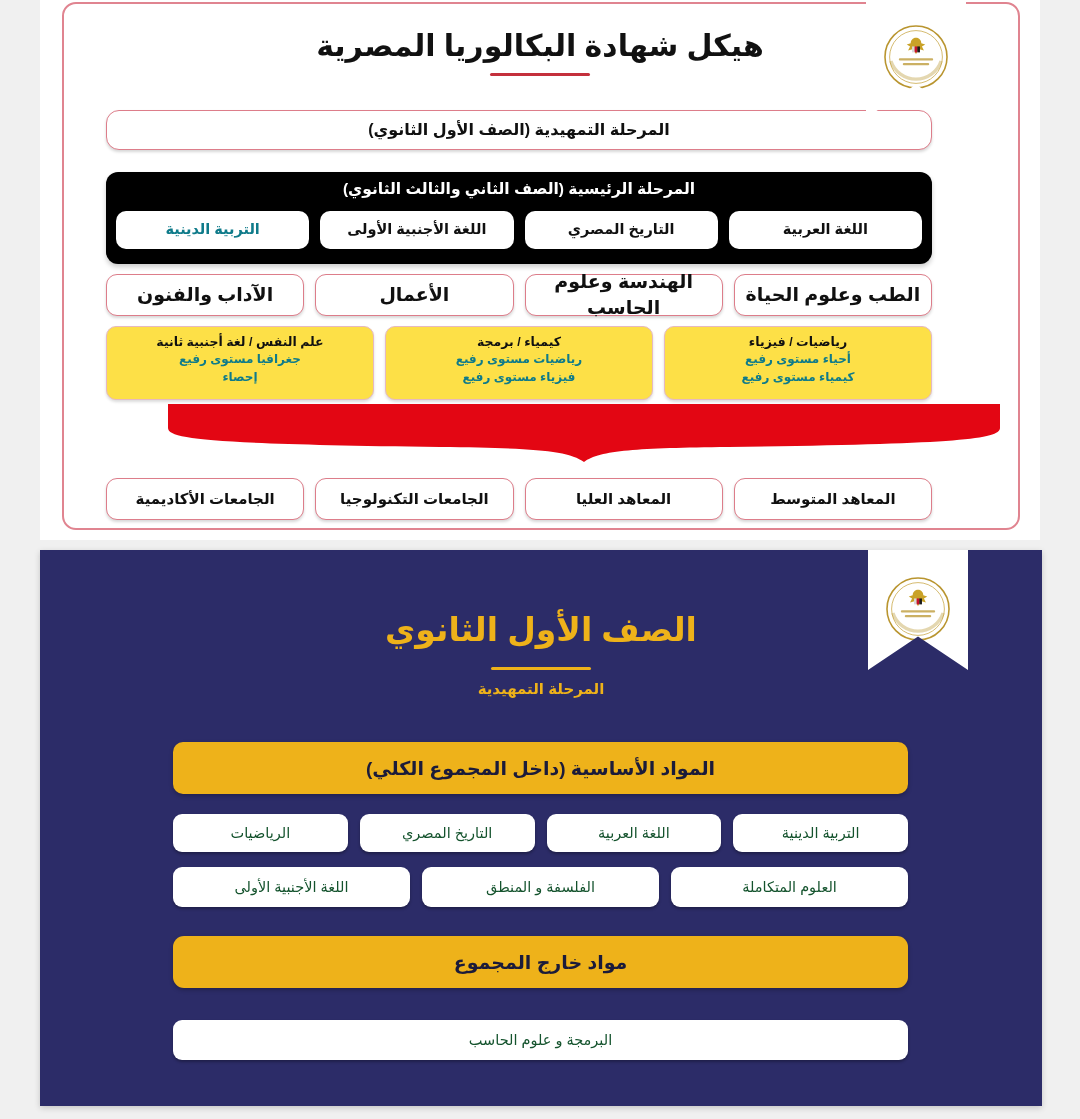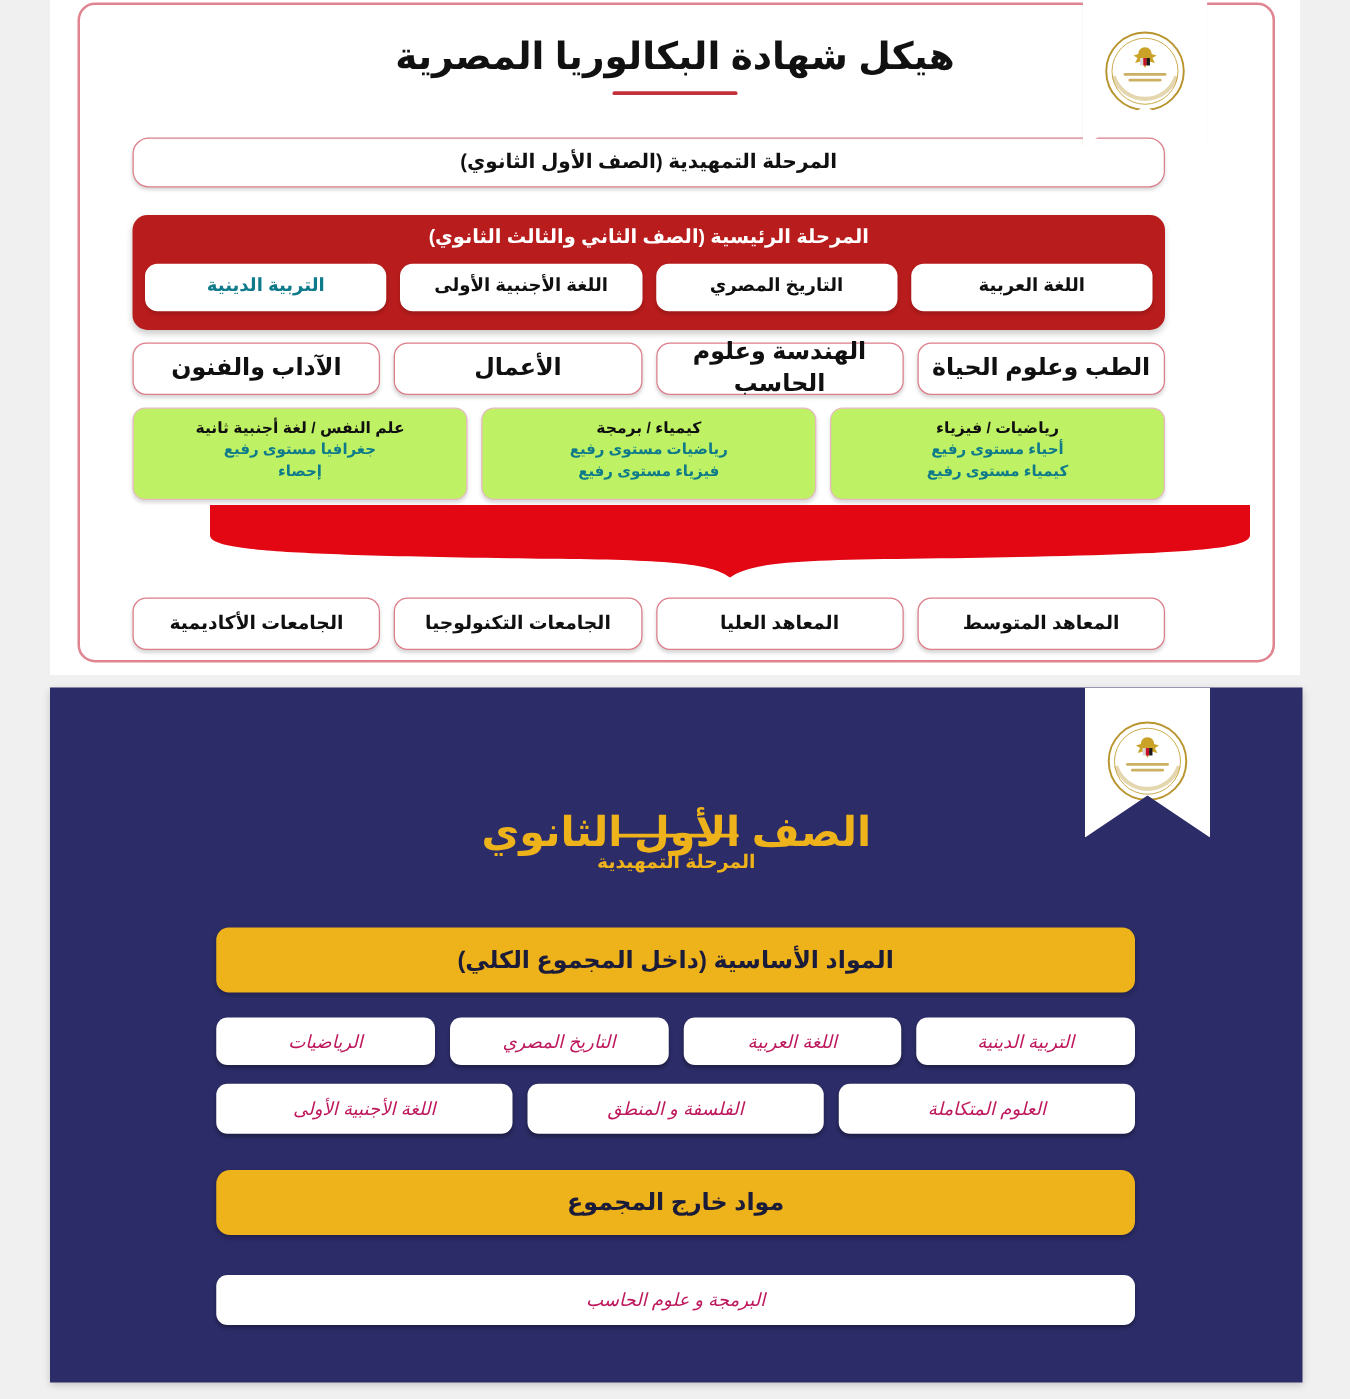--- a/index.html
+++ b/index.html
@@ -112,21 +112,21 @@
     border-radius: 13px;
   }
 
   
   .main-stage {
     position: absolute;
     left: 66px;
     top: 172px;
     width: 826px;
     height: 92px;
-    background: #b91c1c;
+    background: #000000;
     border-radius: 12px;
     box-shadow: 0 3px 5px rgba(0,0,0,.2);
   }
   .main-stage-label {
     position: absolute;
     top: 8px;
     left: 0;
     width: 100%;
     text-align: center;
     color: #ffffff;
@@ -167,21 +167,21 @@
     left: 66px;
     top: 326px;
     width: 826px;
     display: flex;
     gap: 11px;
     align-items: flex-start;
   }
   .detail-box {
     flex: 1;
     min-height: 74px;
-    background: #bef264;
+    background: #fde047;
     border: 1.2px solid #e6b9c0;
     border-radius: 10px;
     box-shadow: 0 2px 3px rgba(0,0,0,.14);
     padding: 6px 4px;
     text-align: center;
   }
   .detail-box .d-main {
     font-size: 12.5px;
     font-weight: bold;
     color: #101010;
@@ -228,21 +228,20 @@
 
   .grade-title {
     position: absolute;
     top: 60px;
     left: 0;
     width: 100%;
     text-align: center;
     font-size: 33px;
     font-weight: bold;
     color: #eeb21a;
-    margin-top: 36px;
   }
   .grade-rule {
     position: absolute;
     top: 117px;
     left: 50%;
     transform: translateX(-50%);
     width: 100px;
     height: 3px;
     background: #eeb21a;
     border-radius: 2px;
@@ -289,25 +288,24 @@
 
   .wpill {
     flex: 1;
     height: 38px;
     background: #ffffff;
     border-radius: 9px;
     display: flex;
     align-items: center;
     justify-content: center;
     font-size: 14.5px;
-    color: #be185d;
+    color: #14532d;
     box-shadow: 0 2px 3px rgba(0,0,0,.3);
     text-align: center;
     padding: 0 4px;
-    font-style: italic;
   }
   .wpill.tall { height: 40px; }
 </style>
 </head>
 <body>
 
 <div class="page">
 
   <section class="card-structure">
     <div class="inner-frame"></div>

